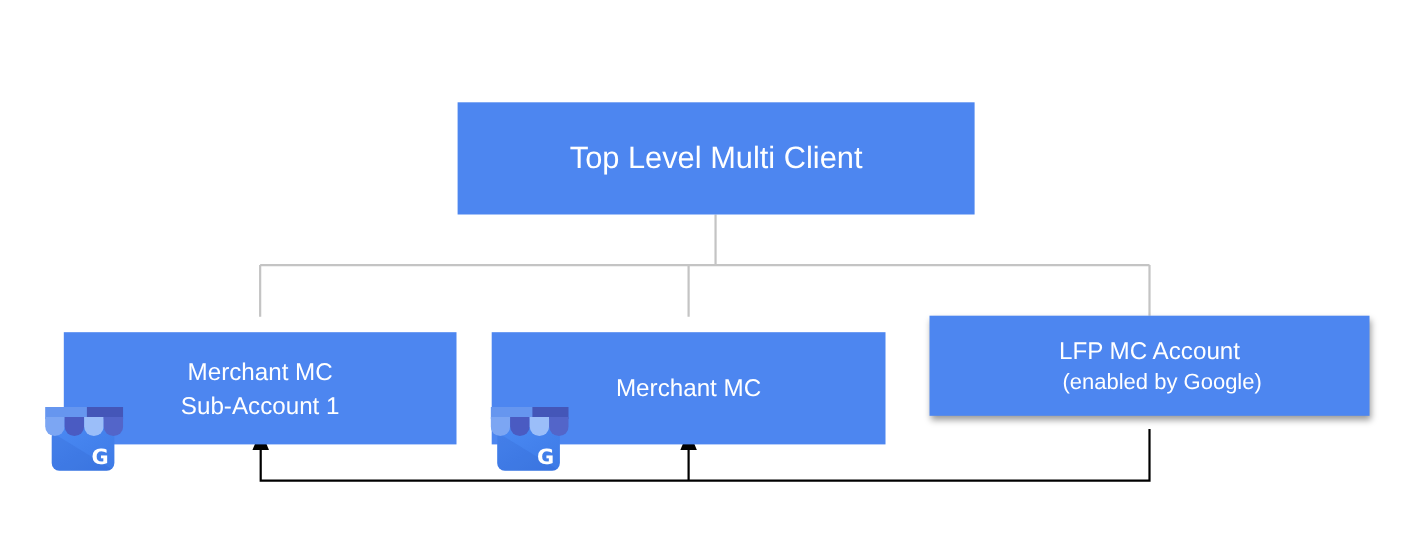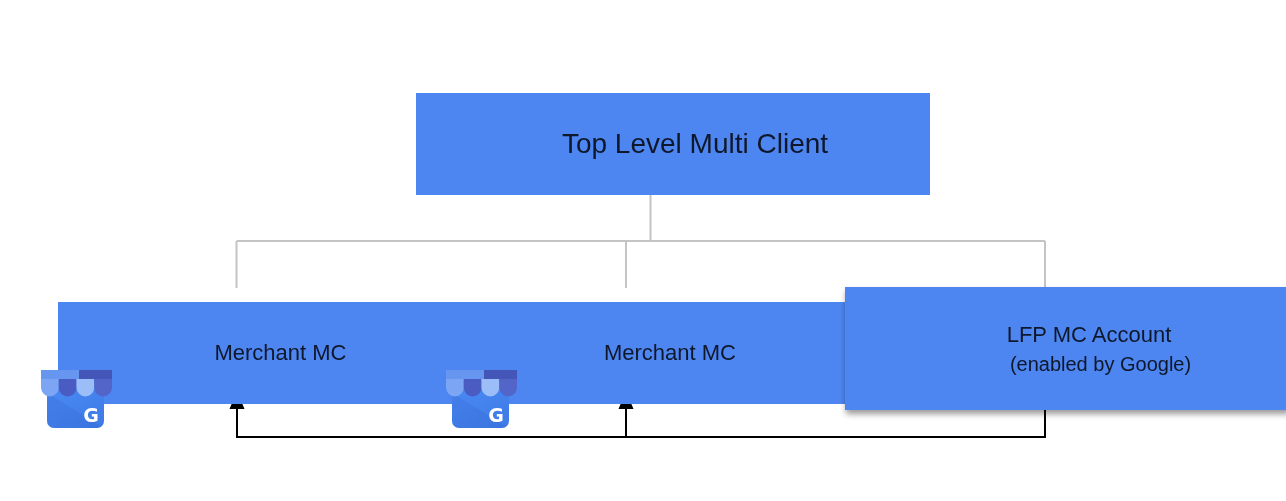--- a/index.html
+++ b/index.html
@@ -19,46 +19,45 @@
     position: absolute;
     left: 0; top: 0;
     width: 1286px;
     height: 501px;
     pointer-events: none;
     z-index: 1;
   }
   .node {
     position: absolute;
     background: #4d86f0;
-    color: #0f172a;
+    color: #ffffff;
     display: flex;
     flex-direction: column;
     align-items: center;
     justify-content: center;
     text-align: center;
     z-index: 2;
-    padding-left: 44px;
   }
   .node-mca {
     left: 416px; top: 93px;
     width: 470px; height: 102px;
     font-size: 28px;
     line-height: 1.45;
   }
   .node-sub {
     top: 302px;
     height: 102px;
     font-size: 22px;
     line-height: 1.42;
   }
   .node-sub1 { left: 58px;  width: 357px; }
   .node-sub2 { left: 447px; width: 358px; }
   .node-lfp  {
     left: 845px; top: 287px;
-    width: 400px; height: 123px;
+    width: 400px; height: 91px;
     box-shadow: 1px 4px 6px rgba(0,0,0,0.40);
   }
   .lfp-line2 { font-size: 20px; margin-left: 23px; }
   .gmb-icon {
     position: absolute;
     width: 71px;
     height: 60px;
     z-index: 3;
   }
   .gmb-icon-1 { left: 41px;  top: 370px; }
@@ -99,20 +98,21 @@
     <polygon points="237,391 229.5,409 244.5,409" fill="#000000"></polygon>
     <polygon points="626,391 618.5,409 633.5,409" fill="#000000"></polygon>
   </svg>
 
   <div class="node node-mca">
     <div>Top Level Multi Client</div>
   </div>
 
   <div class="node node-sub node-sub1">
     <div>Merchant MC</div>
+    <div>Sub-Account 1</div>
   </div>
 
   <div class="node node-sub node-sub2">
     <div>Merchant MC</div>
   </div>
 
   <div class="node node-sub node-lfp">
     <div>LFP MC Account</div>
     <div class="lfp-line2">(enabled by Google)</div>
   </div>

